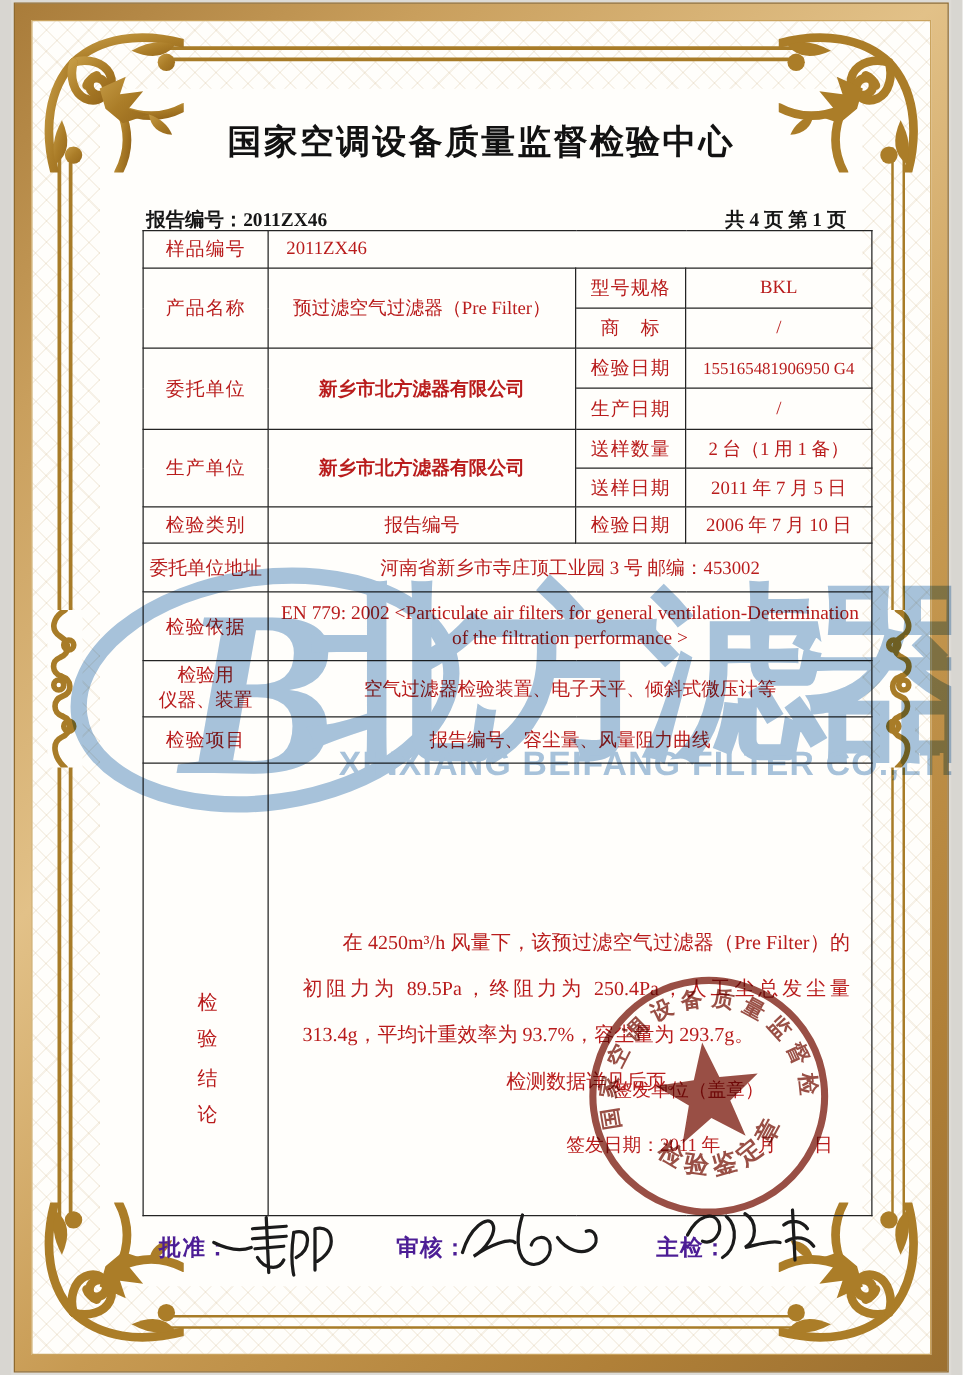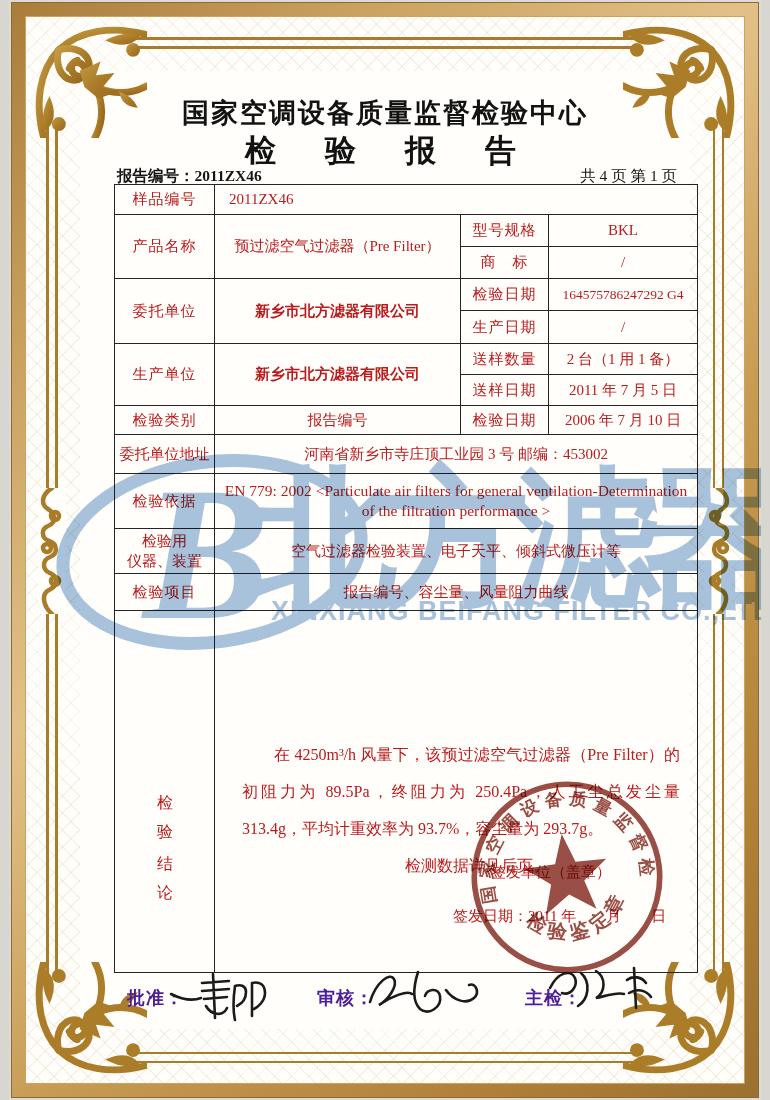--- a/index.html
+++ b/index.html
@@ -16,21 +16,21 @@
   .line-h{position:absolute;left:118px;right:118px;height:2.5px;background:#a87c28;z-index:3;}
   .line-v{position:absolute;top:118px;bottom:118px;width:2.5px;background:#a87c28;z-index:3;}
   .corner{position:absolute;width:116px;height:116px;z-index:4;}
   .scrollwork{position:absolute;width:28px;height:126px;z-index:4;background:#fffefb;}
   
   .org-title{position:absolute;top:95px;left:0;right:0;text-align:center;font-family:"Liberation Sans",sans-serif;
      font-size:27px;font-weight:bold;color:#121212;letter-spacing:2px;z-index:6;}
   .doc-title{position:absolute;top:130px;left:0;right:0;text-align:center;font-family:"Liberation Sans",sans-serif;
      font-size:31px;font-weight:bold;color:#121212;letter-spacing:9px;z-index:6;}
   .report-line{position:absolute;top:166px;left:108px;font-size:15.5px;font-weight:bold;color:#161616;z-index:6;}
-  .pages-line{position:absolute;top:166px;right:84px;font-size:15.5px;font-weight:normal;color:#161616;z-index:6;}
+  .pages-line{position:absolute;top:166px;right:84px;font-size:15.5px;font-weight:bold;color:#161616;z-index:6;}
   
   table.report{position:absolute;left:105px;top:184px;width:583px;border-collapse:collapse;table-layout:fixed;z-index:6;
      font-size:15px;color:#b91c1c;}
   table.report td{border:1.6px solid #242424;text-align:center;vertical-align:middle;padding:0 3px;overflow:hidden;}
   td.lbl{letter-spacing:1px;}
   .r30{height:30px}.r32{height:32px}.r33{height:33px}.r31{height:31px}.r29{height:29px}
   .r39{height:39px}.r55{height:55px}.r45{height:45px}.r37{height:37px}.r362{height:362px}
   .en-text{font-size:15.5px;line-height:20px;padding:2px 6px;}
   .two-line{line-height:20px;}
   td.conclusion-cell{position:relative;vertical-align:top;text-align:left;}
@@ -168,21 +168,20 @@
       <path d="M14,0 C4,6 2,16 10,21 C18,26 18,35 10,38 C3,41 3,50 11,53"></path>
       <path d="M11,53 C20,56 20,66 12,69 C4,72 4,82 12,85"></path>
       <path d="M12,85 C20,88 20,98 11,102 C3,106 5,118 14,126"></path>
       <circle cx="17" cy="28" r="4"></circle>
         <circle cx="9" cy="60" r="4"></circle>
         <circle cx="17" cy="93" r="4"></circle>
     </g>
   </svg>
 
   <div class="org-title">国家空调设备质量监督检验中心</div>
-  <div class="doc-title">检　验　报　告</div>
   <div class="report-line"><span>报告编号：</span><span>2011ZX46</span></div>
   <div class="pages-line">共 4 页  第 1 页</div>
 
   <table class="report">
     <colgroup>
         <col style="width:100px">
         <col style="width:246px">
         <col style="width:88px">
         <col style="width:149px">
       </colgroup>
@@ -198,21 +197,21 @@
       <td>BKL</td>
     </tr>
     <tr class="r32">
       <td class="lbl">商　标</td>
       <td>/</td>
     </tr>
     <tr class="r32">
       <td class="lbl" rowspan="2">委托单位</td>
       <td rowspan="2" style="font-weight:bold">新乡市北方滤器有限公司</td>
       <td class="lbl">检验日期</td>
-      <td style="font-size:13.5px">164575786247292 G4</td>
+      <td style="font-size:13.5px">155165481906950 G4</td>
     </tr>
     <tr class="r33">
       <td class="lbl">生产日期</td>
       <td>/</td>
     </tr>
     <tr class="r31">
       <td class="lbl" rowspan="2">生产单位</td>
       <td rowspan="2" style="font-weight:bold">新乡市北方滤器有限公司</td>
       <td class="lbl">送样数量</td>
       <td>2 台（1 用 1 备）</td>

